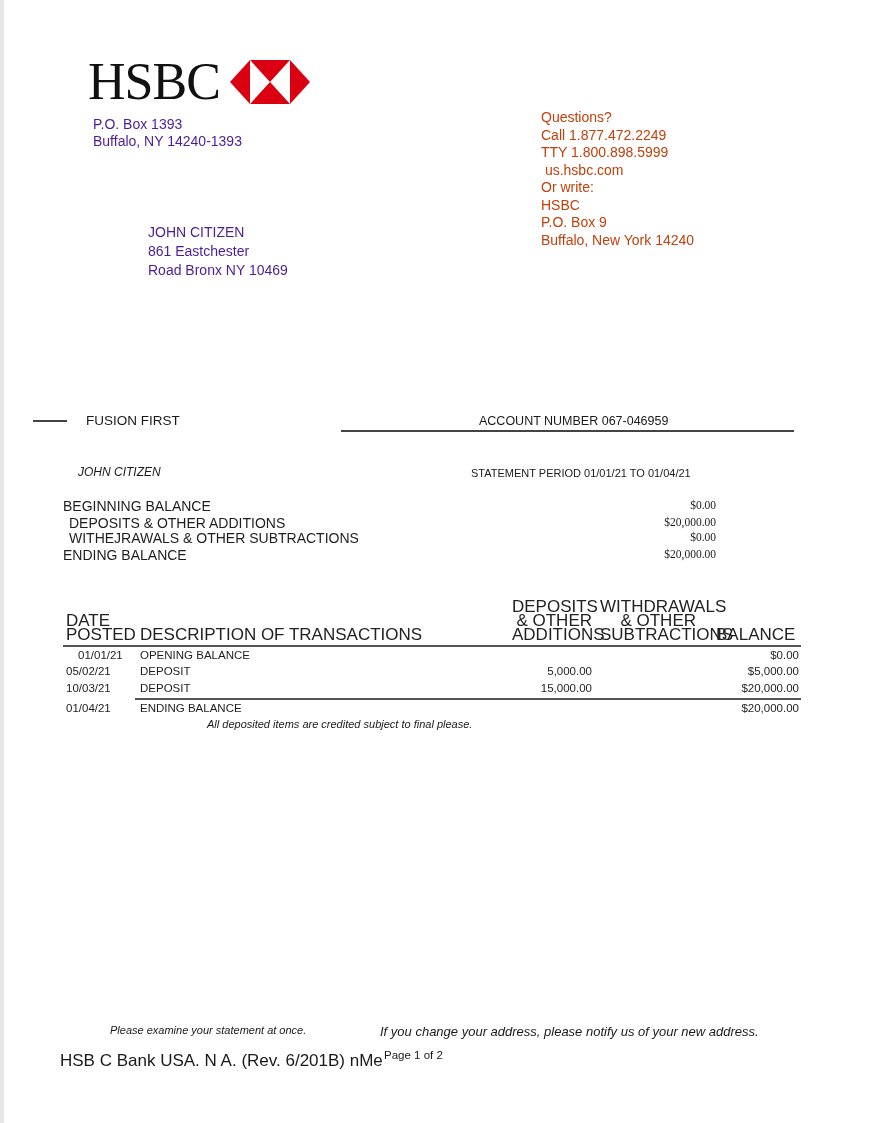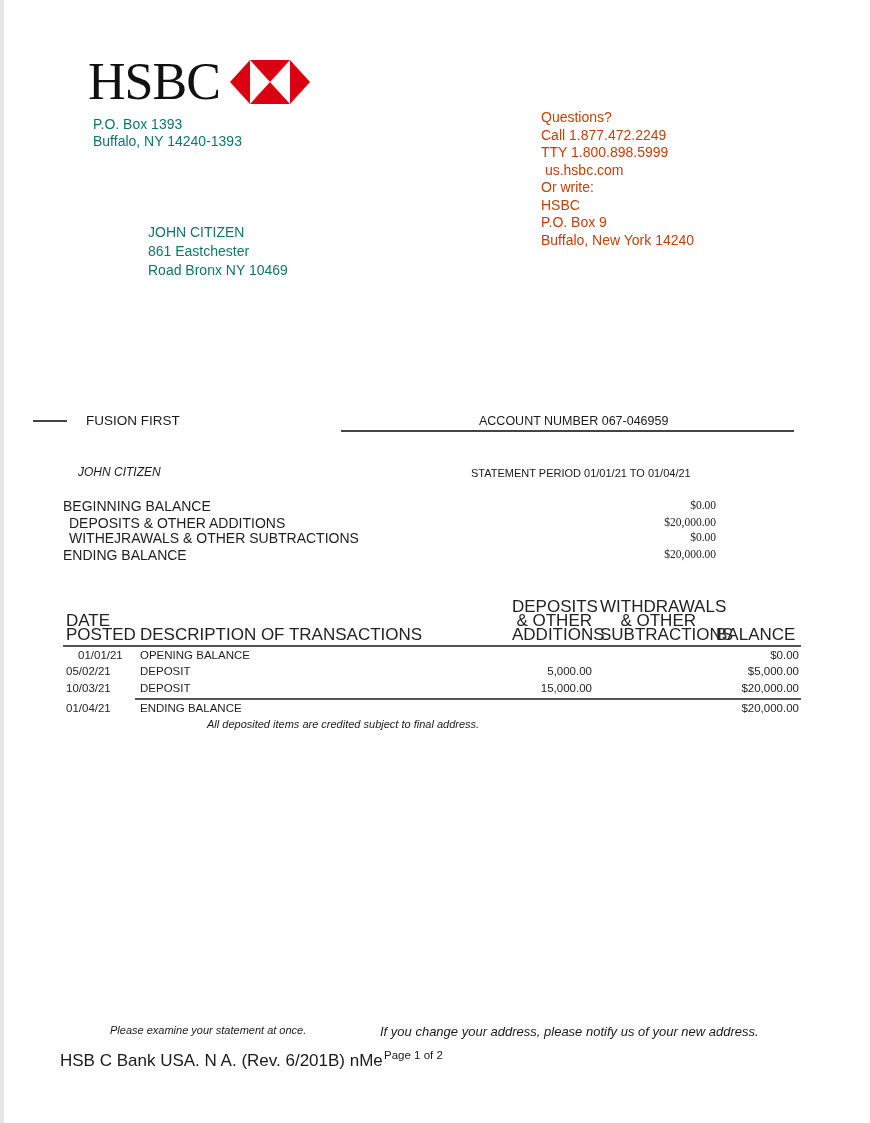--- a/index.html
+++ b/index.html
@@ -11,21 +11,21 @@
     .abs { position: absolute; white-space: nowrap; }
 
     
     .logo { position: absolute; left: 88px; top: 57px; height: 50px; display: flex; align-items: center; }
     .logo-word {
       font-family: "Liberation Serif", serif; font-size: 52px; line-height: 50px;
       color: #111; letter-spacing: -1px;
     }
     .logo-hex { margin-left: 10px; width: 80px; height: 44px; }
 
-    .addr { font-size: 14px; line-height: 16.5px; color: #0f766e; }
+    .addr { font-size: 14px; line-height: 16.5px; color: #4c1d95; }
     .contact { font-size: 14px; line-height: 17.5px; color: #c2410c; }
 
     .rule { position: absolute; background: #444; }
 
     .sm { font-size: 14px; color: #1e1e1e; }
     .serif-num { font-family: "Liberation Serif", serif; font-size: 11.5px; color: #222; text-align: right; }
 
     
     .th { font-size: 17px; color: #222; line-height: 14px; }
     .td { font-size: 11.5px; color: #1e1e1e; }
@@ -120,18 +120,18 @@
 <div class="abs td" style="left:140px; top:682px;">DEPOSIT</div>
 <div class="abs td ra" style="left:492px; width:100px; top:682px;">15,000.00</div>
 <div class="abs td ra" style="left:690px; width:109px; top:682px;">$20,000.00</div>
 
 <div class="rule" style="left:135px; top:698px; width:666px; height:2px; background:#555;"></div>
 
 <div class="abs td" style="left:66px; top:702px;">01/04/21</div>
 <div class="abs td" style="left:140px; top:702px;">ENDING BALANCE</div>
 <div class="abs td ra" style="left:690px; width:109px; top:702px;">$20,000.00</div>
 
-<div class="abs it" style="left:207px; top:718px; font-size:11px;">All deposited items are credited subject to final address.</div>
+<div class="abs it" style="left:207px; top:718px; font-size:11px;">All deposited items are credited subject to final please.</div>
 
 <div class="abs it" style="left:110px; top:1024px; font-size:11px;">Please examine your statement at once.</div>
 <div class="abs it" style="left:380px; top:1024px; font-size:13px;">If you change your address, please notify us of your new address.</div>
 <div class="abs" style="left:60px; top:1051px; font-size:17px;">HSB C Bank USA. N A. (Rev. 6/201B) nMe</div>
 <div class="abs" style="left:384px; top:1049px; font-size:11.5px;">Page 1 of 2</div>
 
 </body></html>

